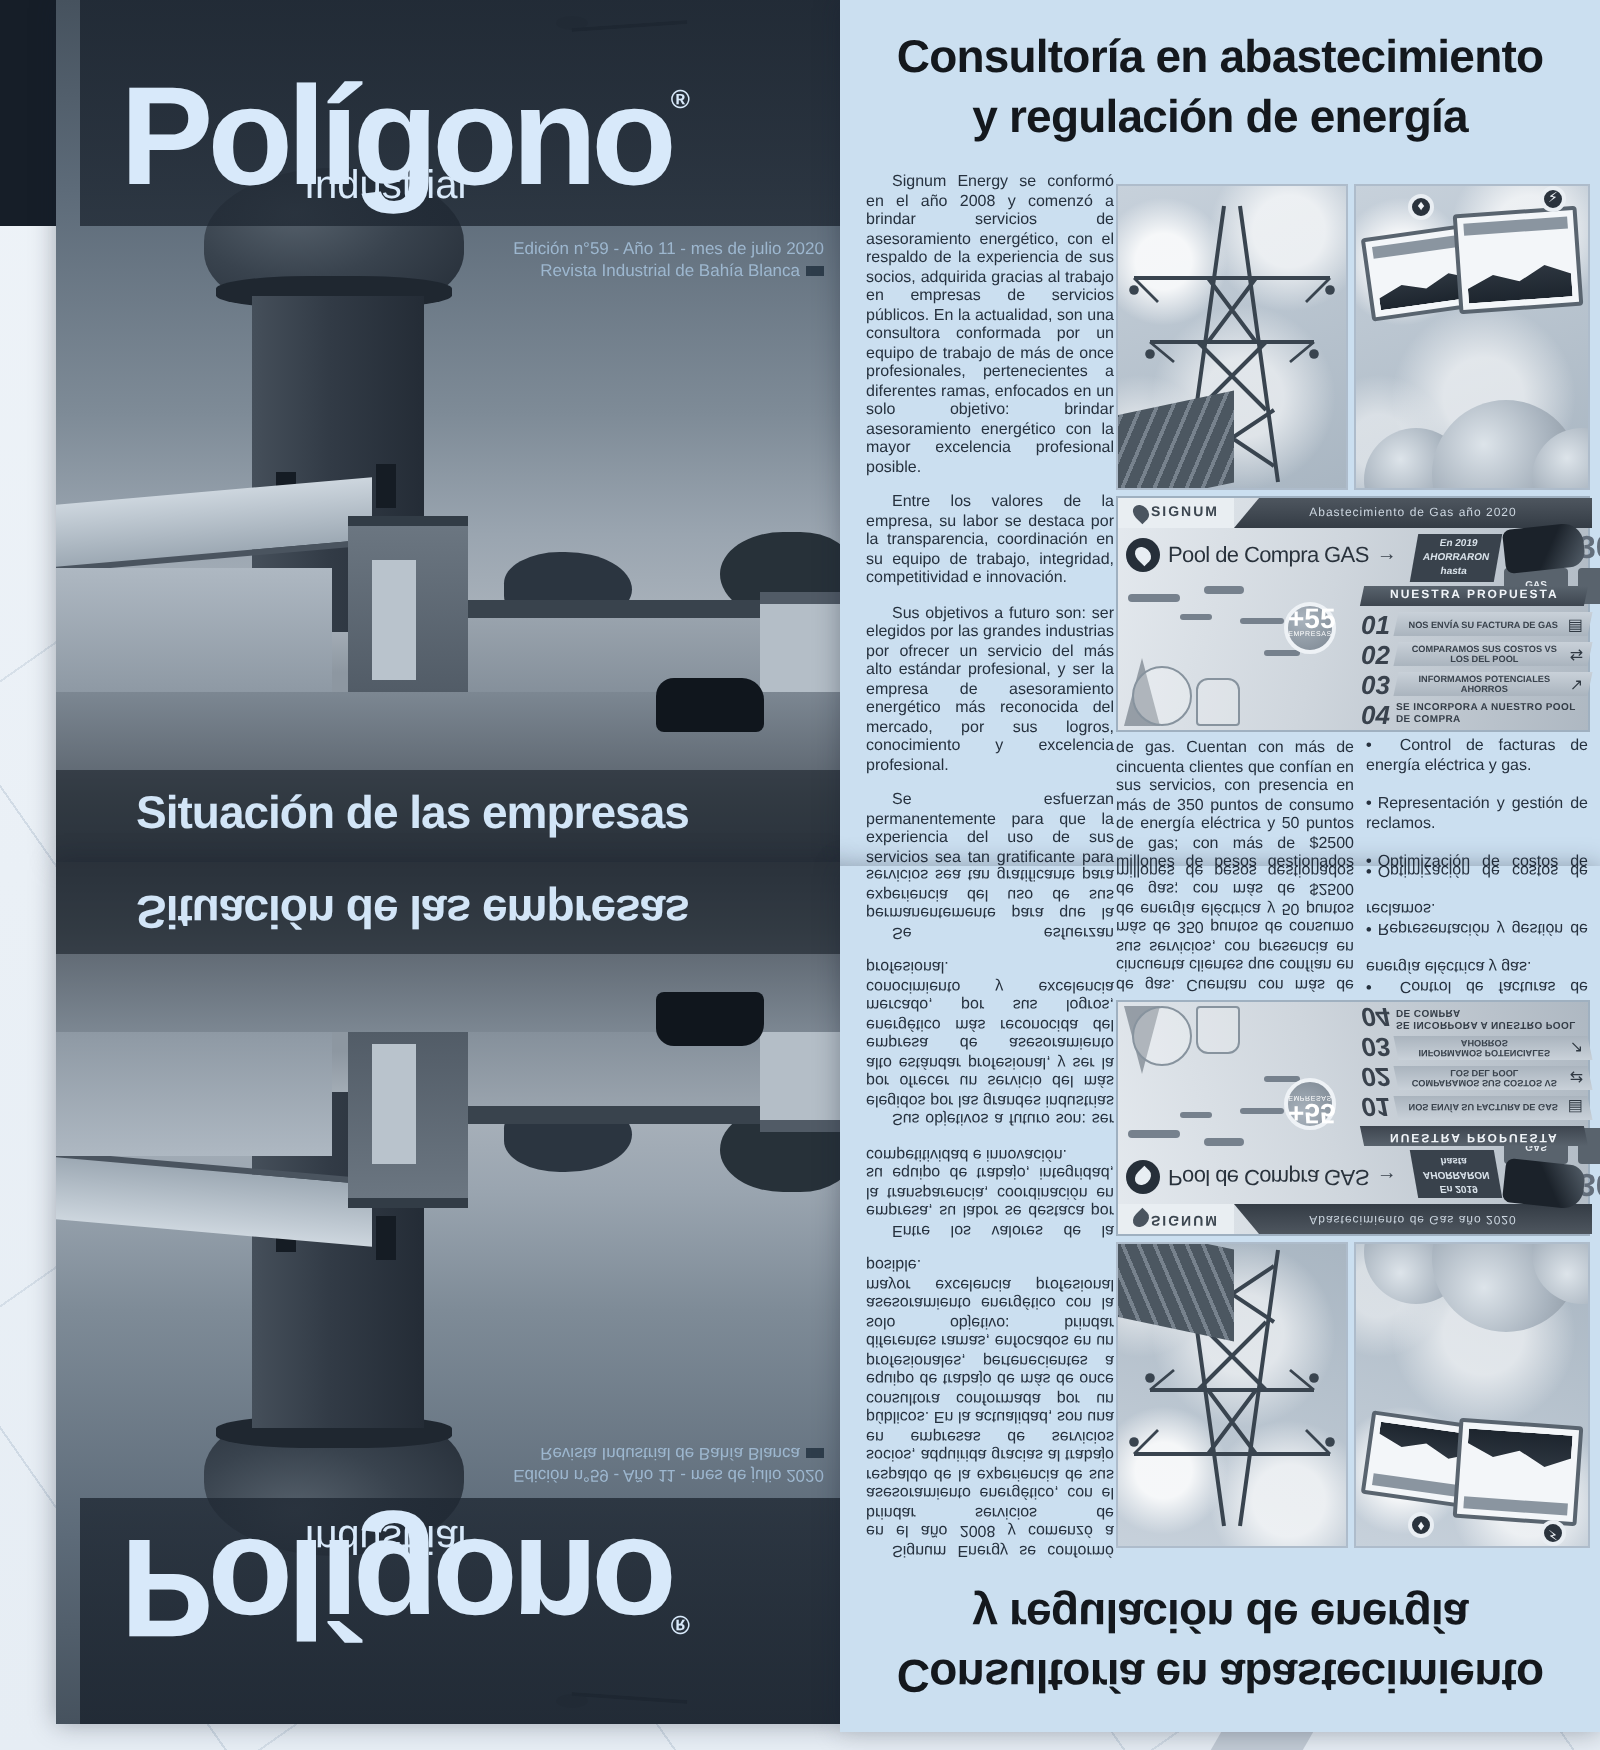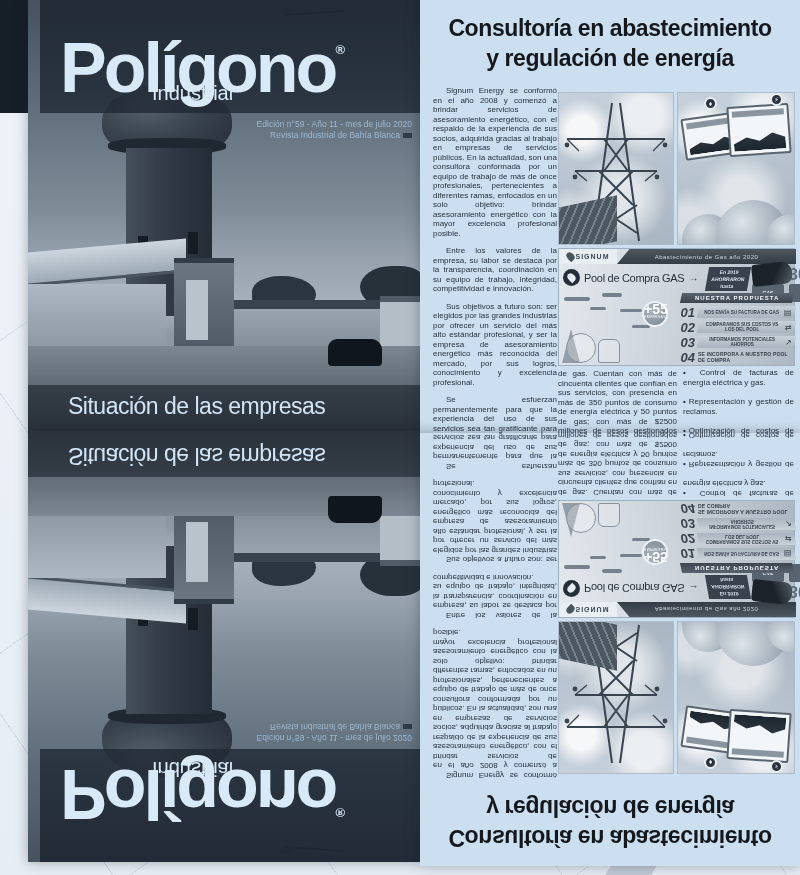--- a/index.html
+++ b/index.html
@@ -40,21 +40,21 @@
   .ground { position:absolute; left:0; top:346px; width:392px; height:85px; background:linear-gradient(#7c8792,#5a636d 60%, #4a525c); }
   .car { position:absolute; left:300px; top:339px; width:54px; height:27px; background:#10161d; border-radius:9px 11px 4px 4px; }
   .car-roof { position:absolute; left:310px; top:339px; width:30px; height:9px; background:#454f59; border-radius:6px 6px 0 0; }
   .cover-header { position:absolute; left:12px; top:0; width:468px; height:113px; background:linear-gradient(rgba(30,39,50,.9),rgba(30,39,50,.78)); }
   .cover-logo { position:absolute; left:20px; top:4px; font-size:70px; font-weight:800; letter-spacing:-3px; color:#d8e9fa; line-height:92px; }
   .cover-logo sup { font-size:13px; letter-spacing:0; vertical-align:38px; }
   .cover-logo-sub { position:absolute; left:112px; top:82px; font-size:20px; color:#d8e9fa; }
   .edition { position:absolute; right:8px; top:119px; text-align:right; font-size:8.5px; line-height:11px; color:#9db7cf; }
   .edition .mini-mark { display:inline-block; width:9px; height:5px; background:#2e3d4b; margin-left:3px; }
   .headline-band { position:absolute; left:0; top:385px; width:392px; height:46px; background:rgba(14,21,29,.52); }
-  .headline-band span { position:absolute; left:40px; top:8px; font-size:23px; font-weight:400; letter-spacing:-.5px; color:#d2e5f7; }
+  .headline-band span { position:absolute; left:40px; top:8px; font-size:23px; font-weight:700; letter-spacing:-.5px; color:#d2e5f7; }
 
   
   .page-right { left:420px; top:0; width:380px; height:433px; background:#cbdff0; color:#26313e; }
   .article-title { position:absolute; left:0; top:13px; width:380px; text-align:center; font-size:23px; line-height:30px; font-weight:700; letter-spacing:-.4px; color:#14181d; }
   .col { position:absolute; font-size:8px; line-height:9.5px; text-align:justify; }
   .col p { text-indent:13px; margin-bottom:8px; }
   .col-1 { left:13px; top:86px; width:124px; height:347px; overflow:hidden; }
   .col-2 { left:138px; top:369px; width:119px; height:64px; overflow:hidden; }
   .col-2 p { text-indent:0; }
   .col-3 { left:263px; top:368px; width:111px; height:65px; overflow:hidden; }

